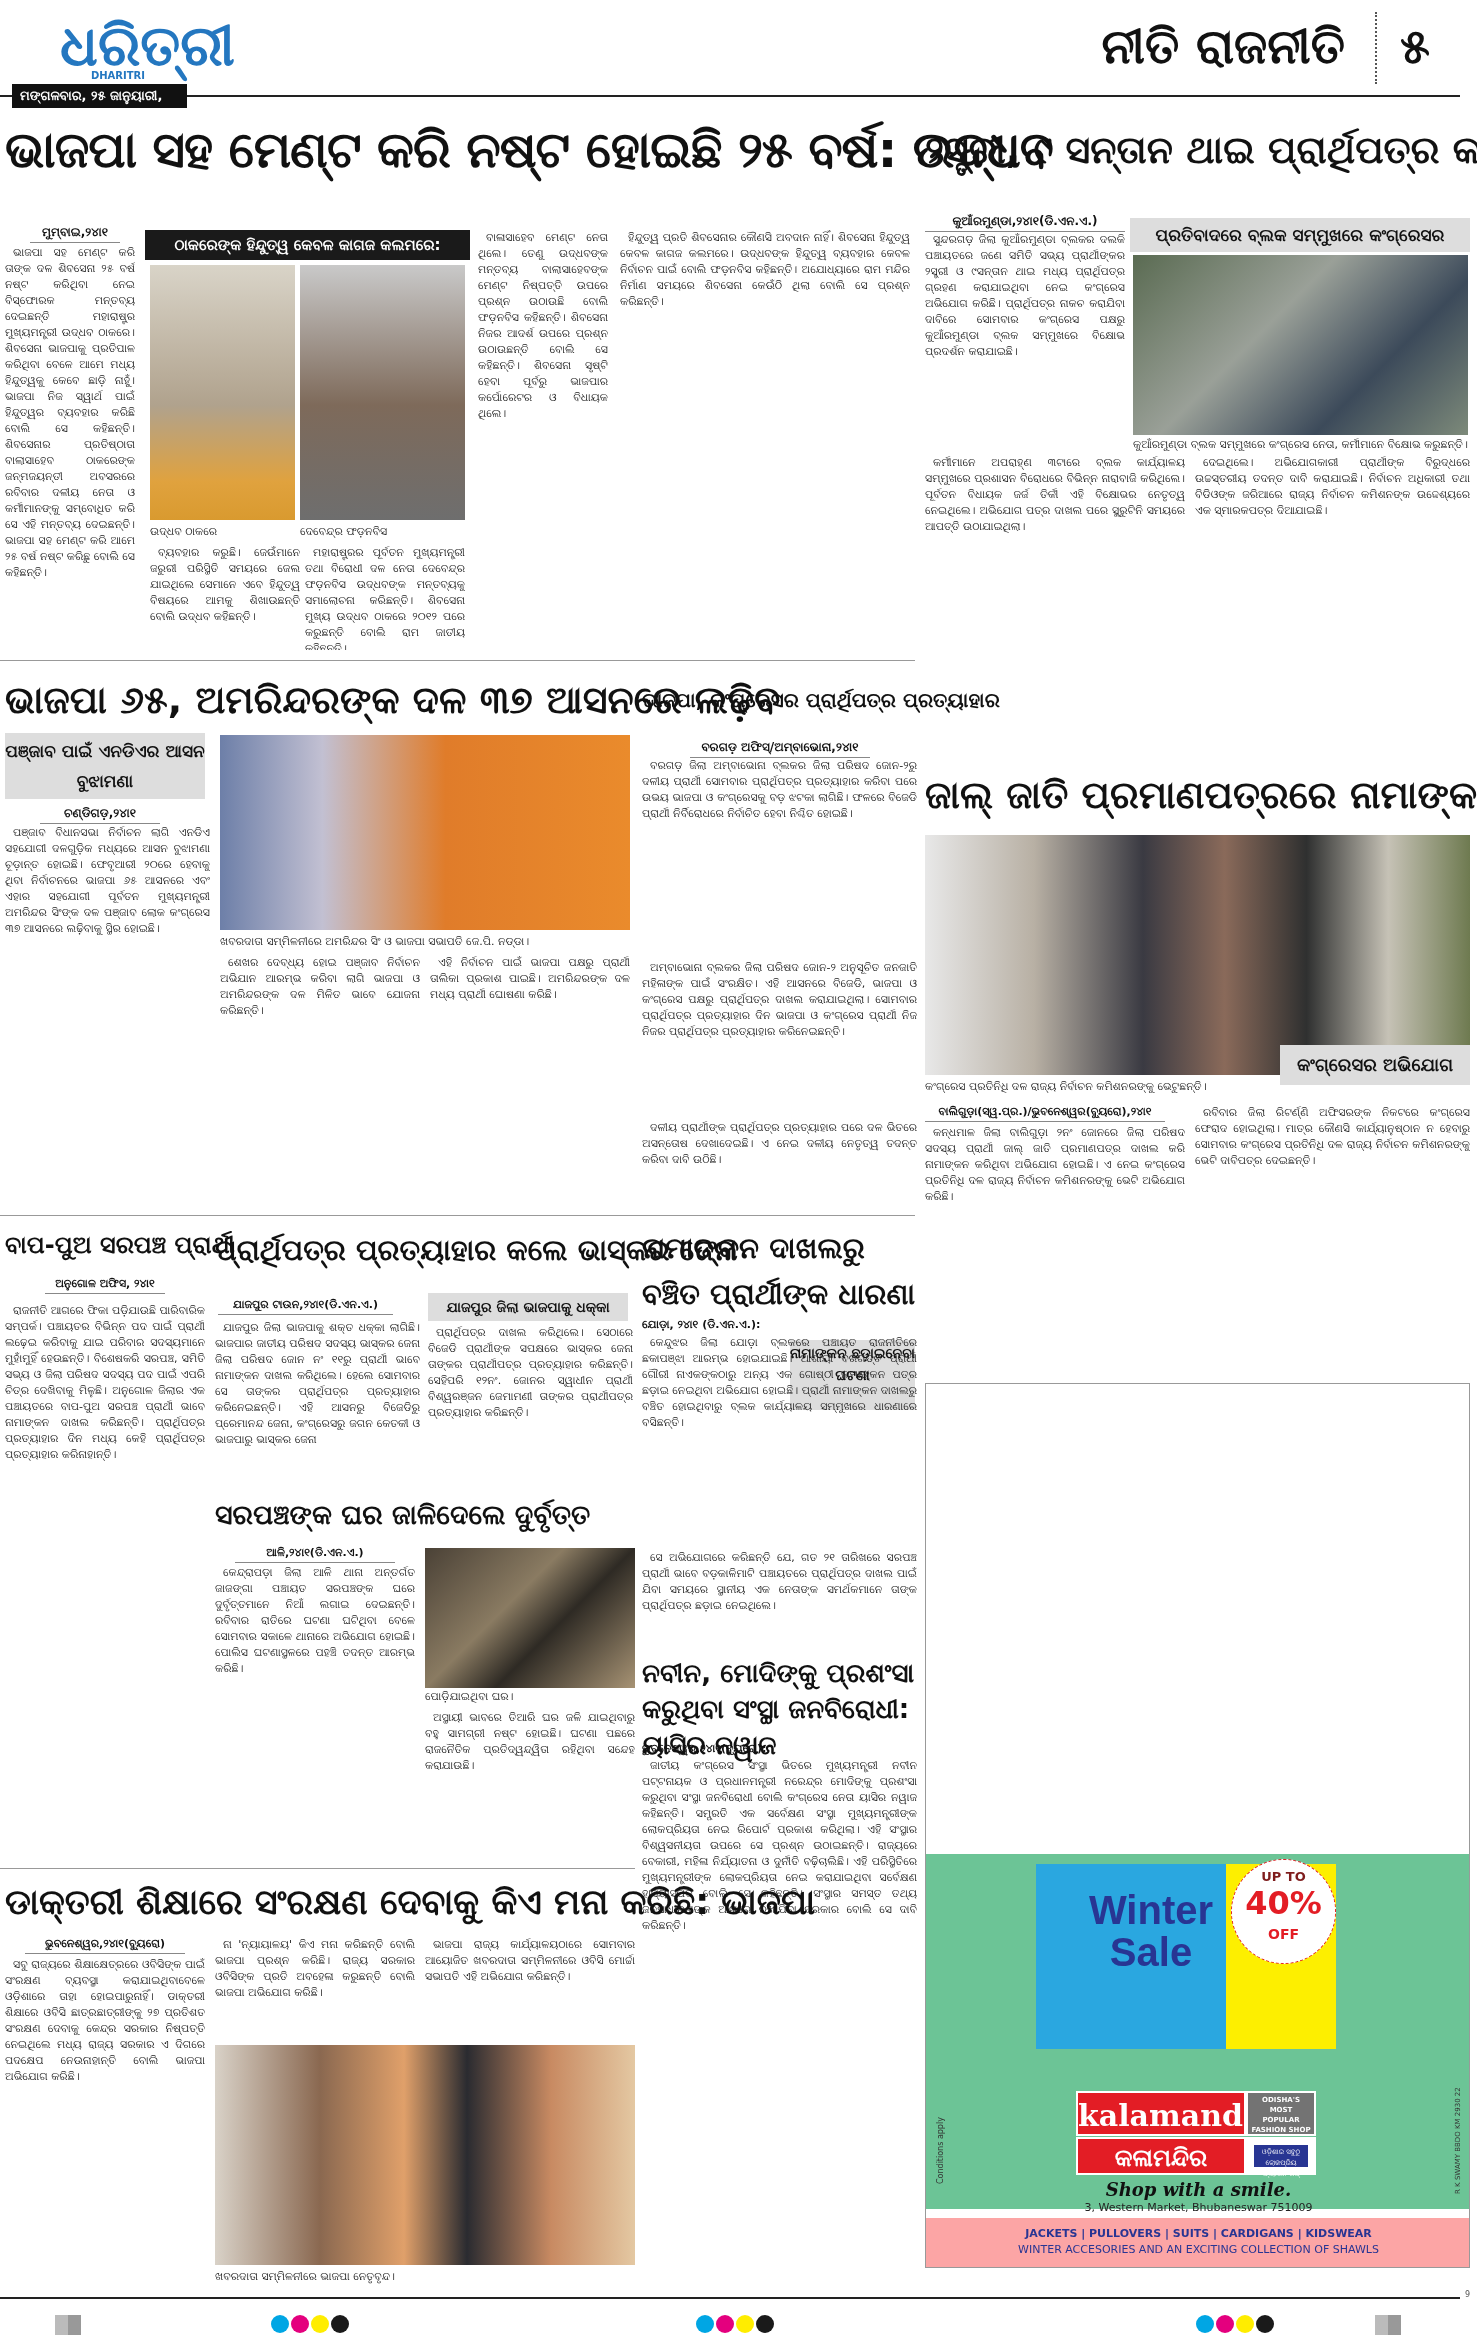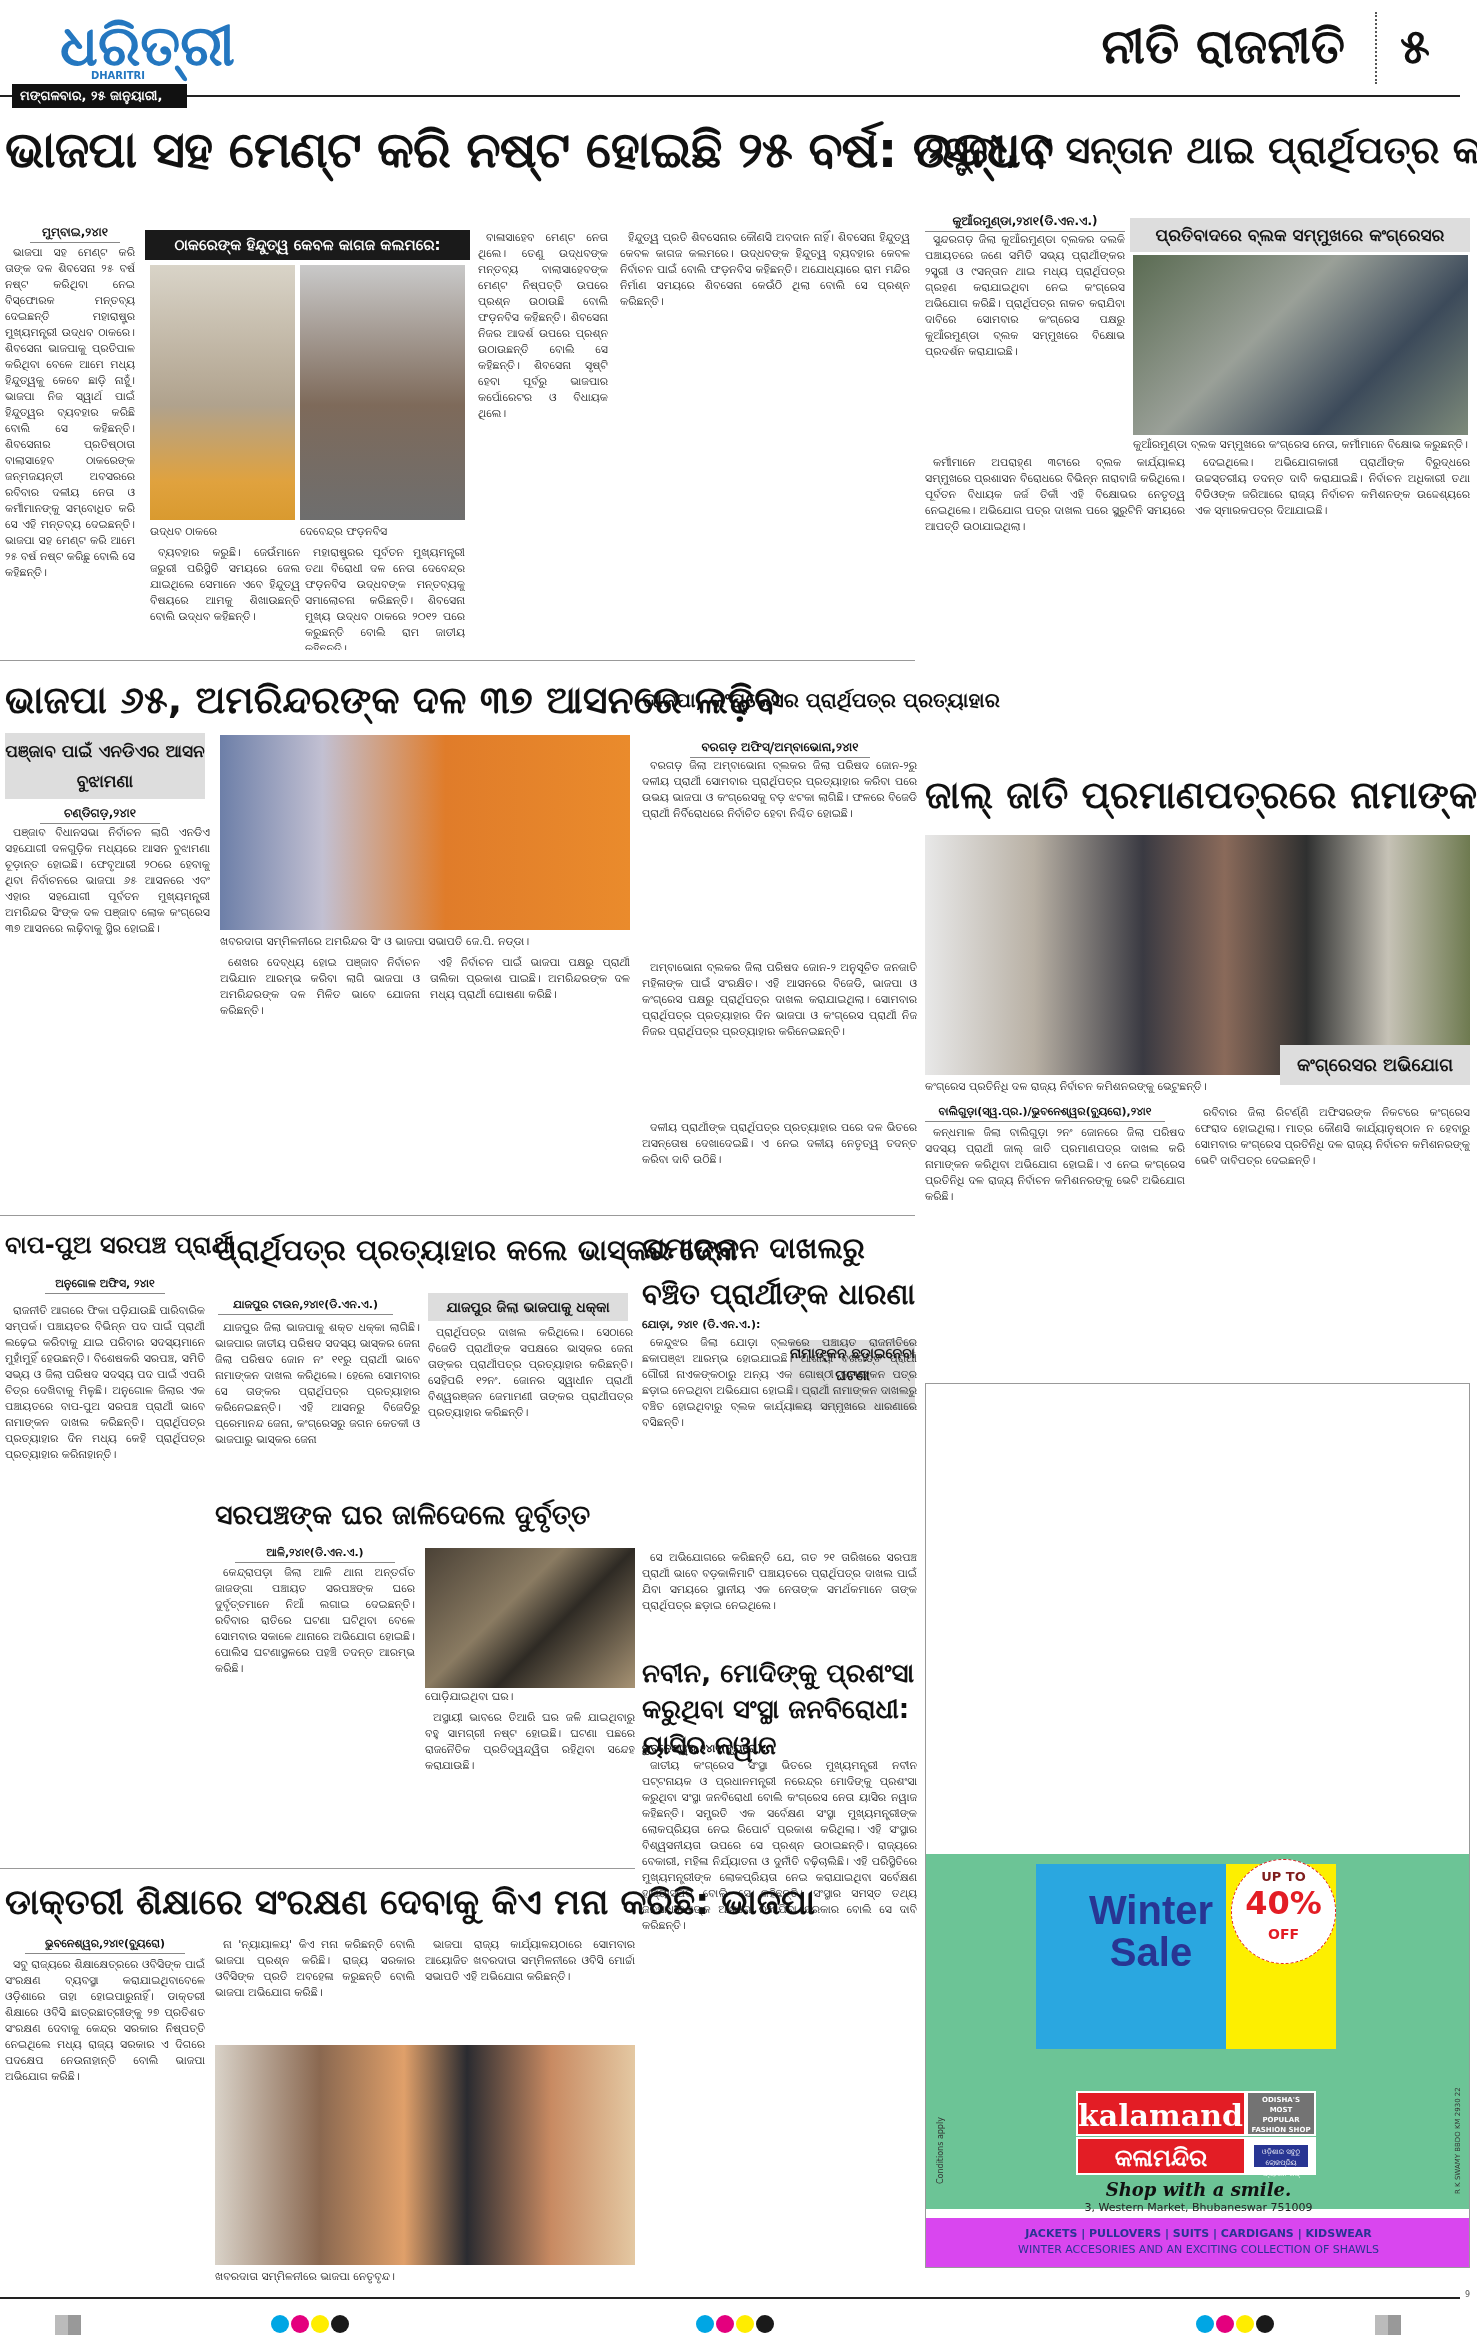--- a/index.html
+++ b/index.html
@@ -188,21 +188,21 @@
     <div class="abs" style="left:150px;top:237px;width:170px;height:45px;background:#e31d25;color:#fff;font-family:'DejaVu Serif',serif;font-weight:bold;font-size:30px;line-height:45px;text-align:center;border:2px solid #fff">kalamandir</div>
     <div class="abs" style="left:150px;top:283px;width:170px;height:38px;background:#e31d25;color:#fff;font-weight:bold;font-size:24px;line-height:38px;text-align:center;border:2px solid #fff">କଳାମନ୍ଦିର</div>
     <div class="abs" style="left:320px;top:237px;width:70px;height:45px;background:#737373;color:#fff;font-weight:bold;font-size:7px;line-height:10px;text-align:center;padding:2px;border:2px solid #fff">ODISHA'S MOST POPULAR FASHION SHOP</div>
     <div class="abs" style="left:320px;top:283px;width:70px;height:38px;background:#283593;color:#fff;font-size:7px;line-height:11px;text-align:center;padding:2px;border:8px solid #ffffff">ଓଡ଼ିଶାର ସବୁଠୁ ଲୋକପ୍ରିୟ ଫ୍ୟାଶନ ଶପ୍</div>
     <div class="abs" style="left:0;top:325px;width:545px;text-align:center;font-family:'DejaVu Serif',serif;font-style:italic;font-weight:bold;font-size:18px">Shop with a smile.</div>
     <div class="abs" style="left:10px;top:230px;width:10px;height:100px;font-size:8px;writing-mode:vertical-rl;transform:rotate(180deg);color:#333">Conditions apply</div>
     <div class="abs" style="left:528px;top:200px;width:10px;height:140px;font-size:7px;writing-mode:vertical-rl;transform:rotate(180deg);color:#333">R K SWAMY BBDO KM 2930 22</div>
   </div>
   <div class="abs" style="left:0;top:825px;width:545px;height:0"></div>
   <div class="abs" style="left:0;top:817px;width:545px;text-align:center;font-size:11px;color:#222">3, Western Market, Bhubaneswar 751009</div>
-  <div class="abs" style="left:0;top:834px;width:545px;height:51px;background:#d946ef">
+  <div class="abs" style="left:0;top:834px;width:545px;height:51px;background:#fca5a5">
     <div style="text-align:center;font-weight:bold;font-size:11px;color:#283593;line-height:16px;padding-top:8px">JACKETS | PULLOVERS | SUITS | CARDIGANS | KIDSWEAR</div>
     <div style="text-align:center;font-weight:normal;font-size:11px;color:#283593;line-height:16px">WINTER ACCESORIES AND AN EXCITING COLLECTION OF SHAWLS</div>
   </div>
 </div>
 
 <div class="abs rule" style="left:0;top:2297px;width:1460px;height:2px"></div>
 <div class="abs" style="left:1465px;top:2290px;font-size:8px;color:#555">9</div>
 <div class="abs greybar" style="left:55px;top:2315px"></div>
 <div class="abs greybar" style="left:1375px;top:2315px"></div>
 <div class="abs cmyk" style="left:270px;top:2315px"><span class="c0" style="background: rgb(0, 166, 228);"></span><span class="c1" style="background: rgb(228, 0, 126);"></span><span class="c2" style="background: rgb(255, 237, 0);"></span><span class="c3" style="background: rgb(26, 26, 26);"></span></div>

